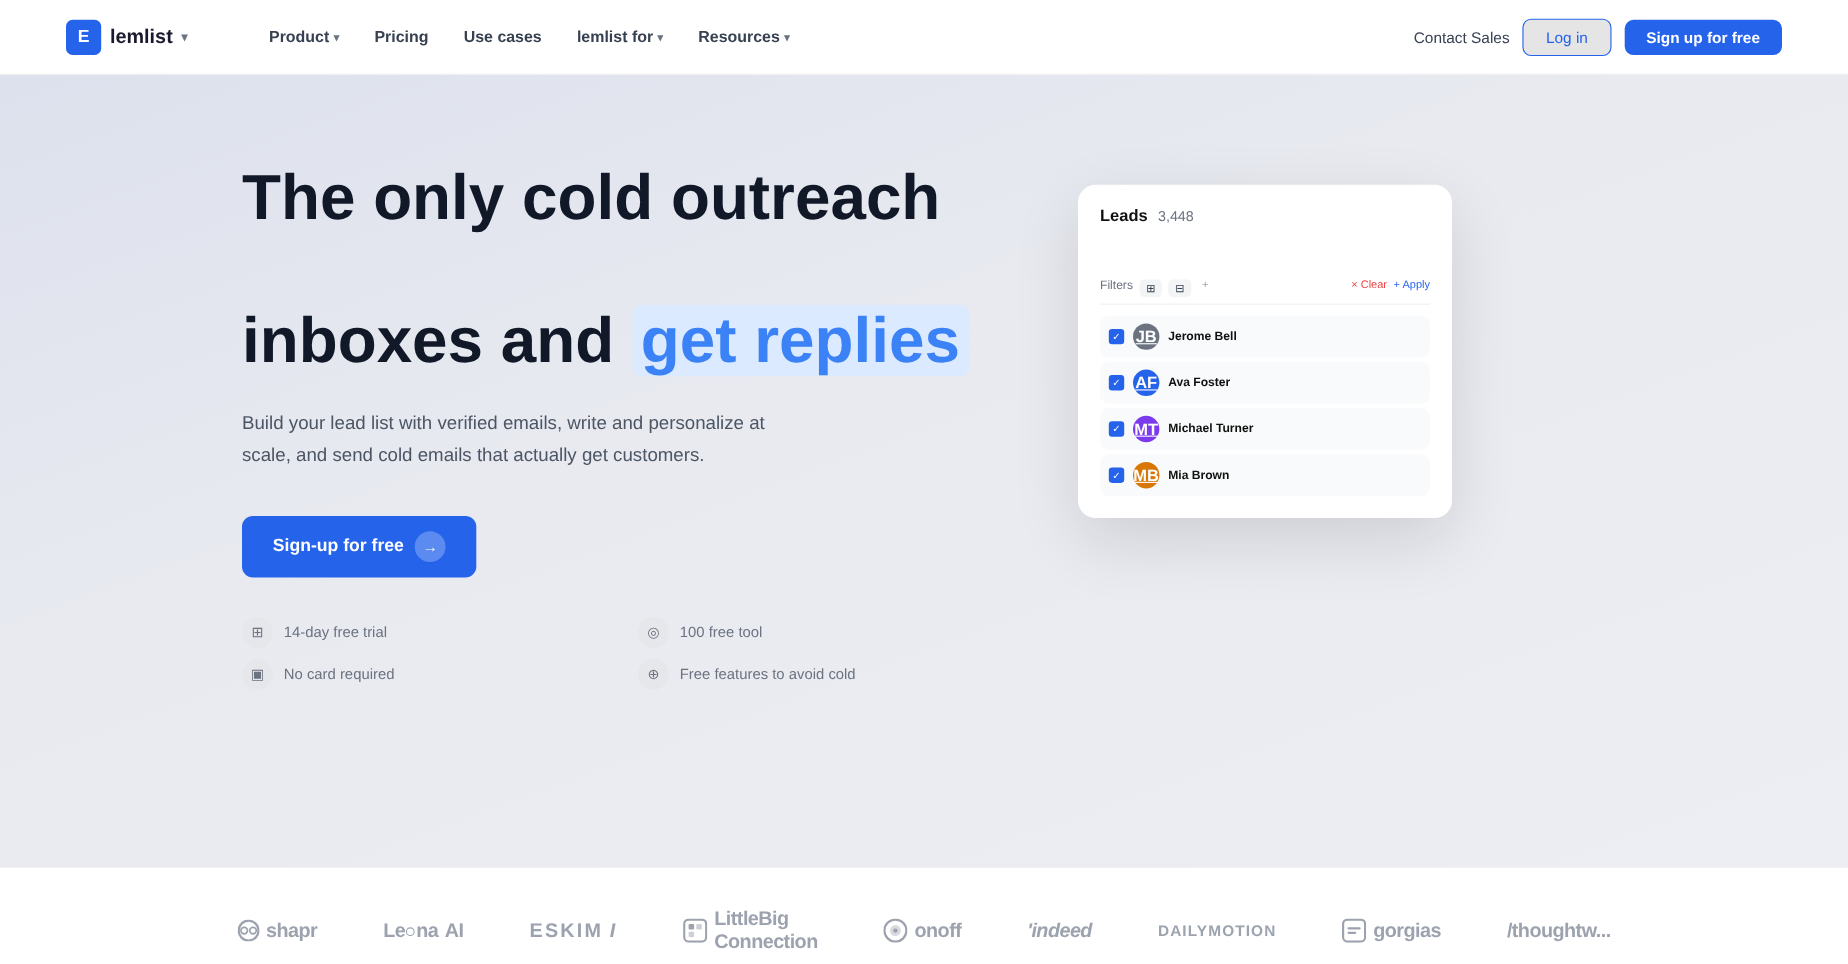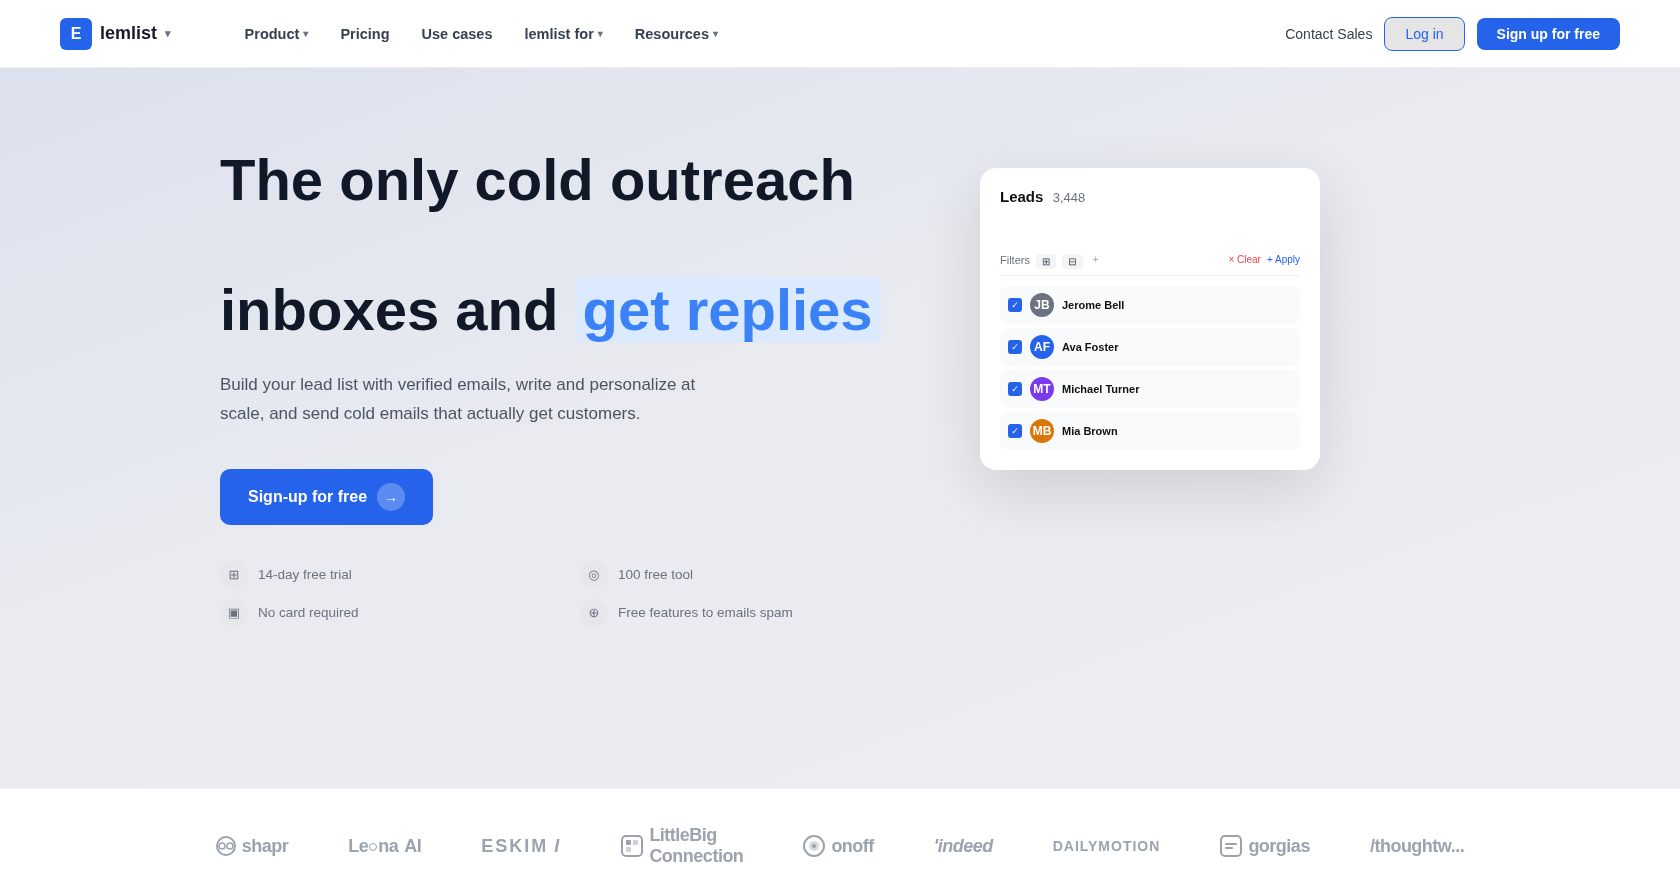--- a/index.html
+++ b/index.html
@@ -272,23 +272,24 @@
     }
     .ui-checkbox-check { color: #fff; font-size: 9px; }
     .ui-avatar {
       width: 24px;
       height: 24px;
       border-radius: 50%;
       flex-shrink: 0;
       display: flex;
       align-items: center;
       justify-content: center;
-      font-size: 12px;
+      font-size: 15px;
       font-weight: 700;
       color: #fff;
+      text-decoration: underline;
     }
     .ui-lead-name { flex: 1; font-size: 11px; font-weight: 600; color: #111; }
 
     
     .brands-section {
       background: #fff;
       padding: 36px 60px;
       display: flex;
       align-items: center;
       justify-content: center;
@@ -365,21 +366,21 @@
         <div class="hero-badge">
           <span class="badge-icon">◎</span>
           <span>100 free tool</span>
         </div>
         <div class="hero-badge">
           <span class="badge-icon">▣</span>
           <span>No card required</span>
         </div>
         <div class="hero-badge">
           <span class="badge-icon">⊕</span>
-          <span>Free features to emails spam</span>
+          <span>Free features to avoid cold</span>
         </div>
       </div>
     </div>
 
     <div class="hero-right">
       <div class="ui-card">
         <div class="ui-card-header">
           <div>
             <span style="font-size:15px;font-weight:700;color:#111;">Leads</span>
             <span style="font-size:13px;color:#6b7280;margin-left:6px;">3,448</span>

